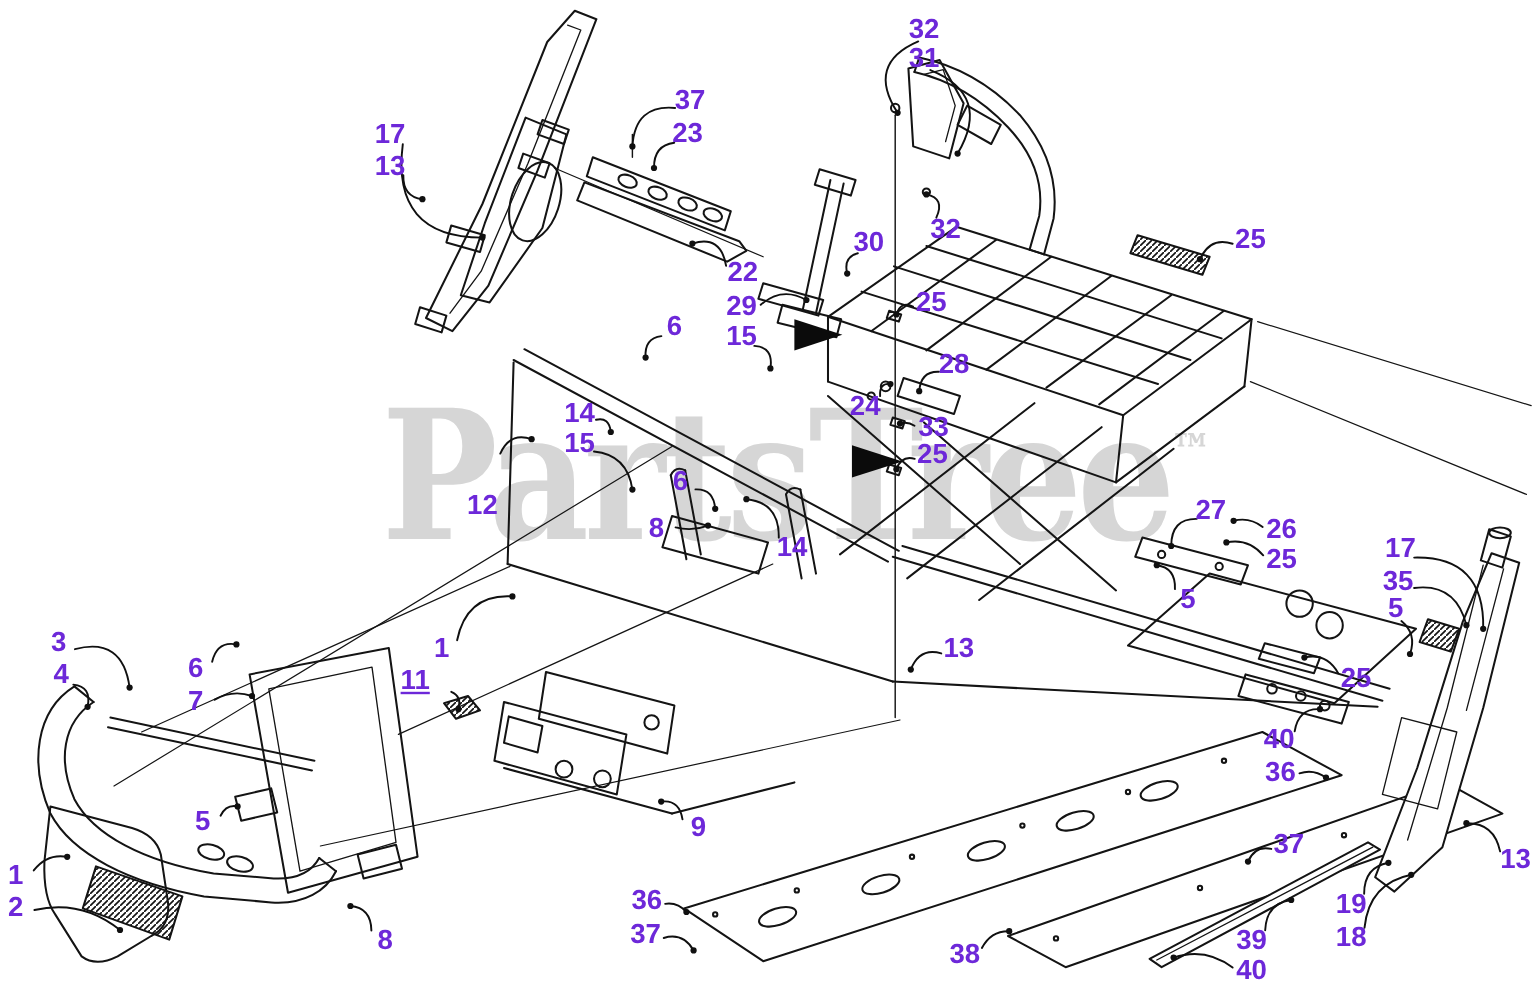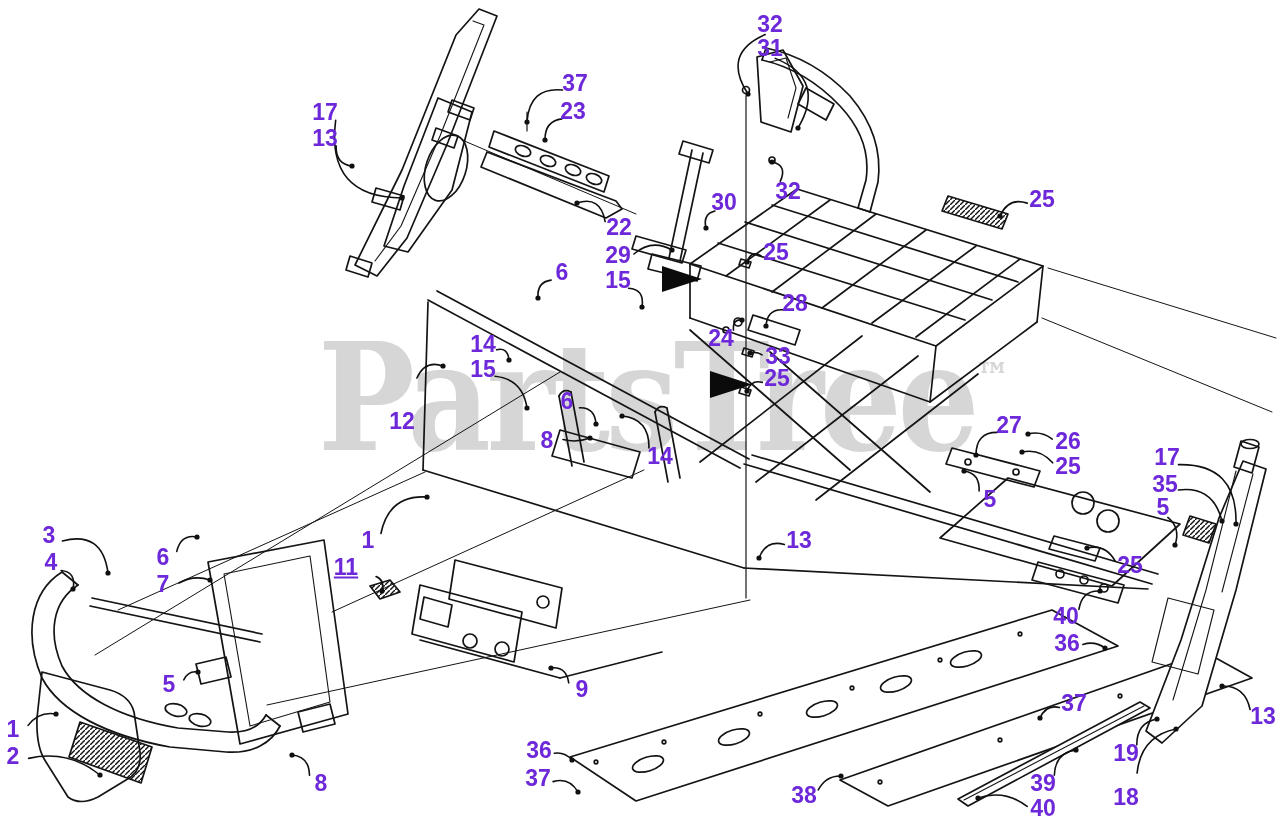--- a/index.html
+++ b/index.html
@@ -394,19 +394,19 @@
       <div class="callout" style="left: 169px; top: 684px;">5</div>
       <div class="callout" style="left: 13px; top: 729px;">1</div>
       <div class="callout" style="left: 13px; top: 756px;">2</div>
       <div class="callout" style="left: 321px; top: 783px;">8</div>
       <div class="callout" style="left: 582px; top: 689px;">9</div>
       <div class="callout" style="left: 539px; top: 750px;">36</div>
       <div class="callout" style="left: 538px; top: 778px;">37</div>
       <div class="callout" style="left: 804px; top: 795px;">38</div>
       <div class="callout" style="left: 1074px; top: 703px;">37</div>
       <div class="callout" style="left: 1126px; top: 753px;">19</div>
-      <div class="callout" style="left: 1126px; top: 781px; margin-top: 16px;">18</div>
+      <div class="callout" style="left: 1126px; top: 781px;">18</div>
       <div class="callout" style="left: 1263px; top: 716px;">13</div>
       <div class="callout" style="left: 1043px; top: 783px;">39</div>
       <div class="callout" style="left: 1043px; top: 808px;">40</div>
     </div>
 
 </div>
 
 </body></html>

